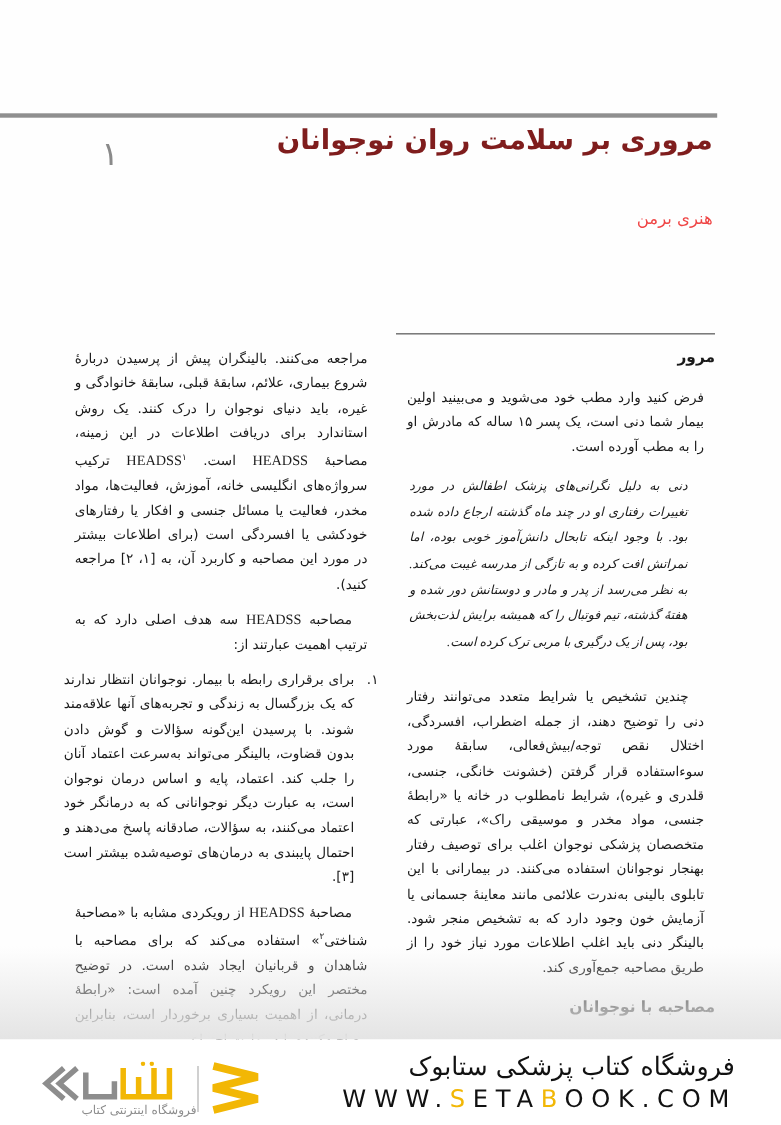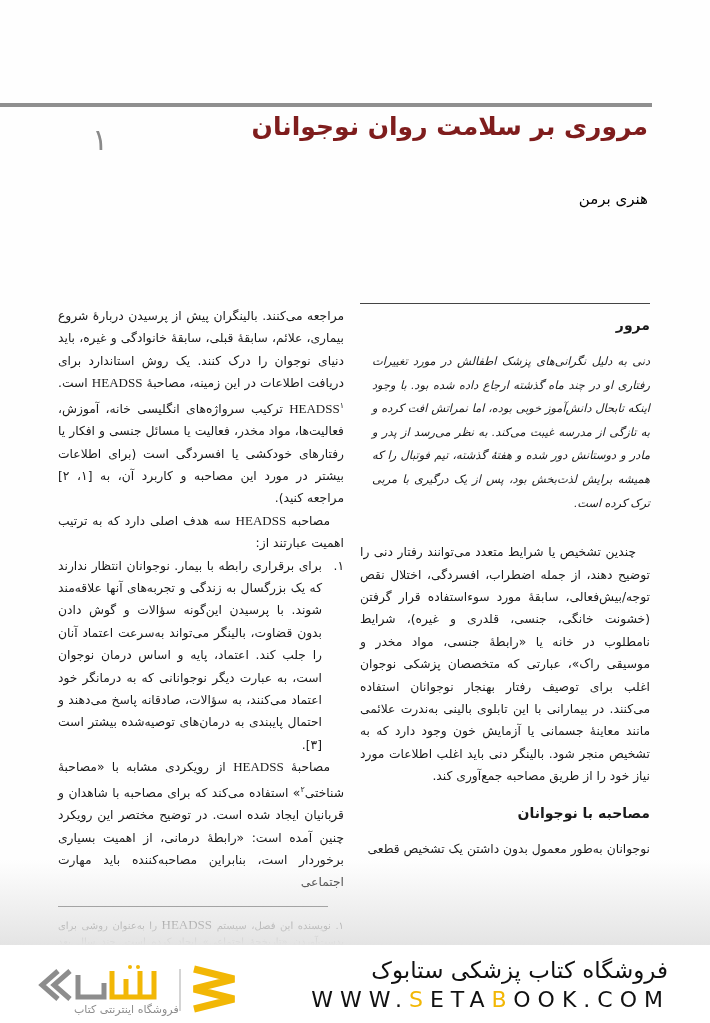--- a/index.html
+++ b/index.html
@@ -20,33 +20,33 @@
   .chapter-number {
     position:absolute; left:92px; top:122px; font-size:30px; color:#8a8a8a;
     font-family:"DejaVu Serif", serif;
   }
   .chapter-title {
     position:absolute; right:62px; top:112px; direction:rtl;
     font-size:25px; font-weight:bold; color:#7f1d1d; white-space:nowrap;
   }
   .author {
     position:absolute; right:62px; top:190px; direction:rtl;
-    font-size:15px; color:#000000; white-space:nowrap;
+    font-size:15px; color:#ef4444; white-space:nowrap;
   }
   .col {
     position:absolute; direction:rtl; text-align:justify;
     font-size:12.3px; line-height:22.4px;
   }
   .col-right { right:60px; top:303px; width:290px; }
   .col-left  { left:58px;  top:305px; width:286px; }
   .section-rule { border-top:1px solid #444; height:0; margin-bottom:10px; }
   .section-heading { font-weight:bold; font-size:14px; margin:0 0 14px 0; line-height:22px; }
-  p { margin:0; }
+  p { margin:10px; }
   .case-box {
-    margin:14px 0 26px 12px; font-family:Liberation Sans, sans-serif; font-style:italic;
+    margin:14px 25px 26px 12px; font-family:Liberation Serif, serif; font-style:italic;
     font-size:11.4px; line-height:23.6px;
   }
   .indent { text-indent:14px; }
   .list-item { padding-right:22px; position:relative; }
   .list-item .num { position:absolute; right:0; top:0; }
   .latin { font-family:"Liberation Serif", serif; font-size:13px; }
   sup { font-size:8px; }
   .footnote-rule { border-top:1px solid #555; width:270px; margin:12px auto 10px 0; }
   .footnotes { font-family:"DejaVu Serif", serif; font-size:10px; line-height:16.5px; }
   .fn-latin { direction:ltr; text-align:left; font-family:"Liberation Serif", serif; font-size:12px; }
@@ -72,20 +72,21 @@
 <body>
 
 <div class="top-rule"></div>
 <div class="chapter-number">۱</div>
 <div class="chapter-title">مروری بر سلامت روان نوجوانان</div>
 <div class="author">هنری برمن</div>
 
 <div class="col col-right">
   <div class="section-rule"></div>
   <h2 class="section-heading">مرور</h2>
+  <p>فرض کنید وارد مطب خود می‌شوید و می‌بینید اولین بیمار شما دنی است، یک پسر ۱۵ ساله که مادرش او را به مطب آورده است.</p>
   <div class="case-box">دنی به دلیل نگرانی‌های پزشک اطفالش در مورد تغییرات رفتاری او در چند ماه گذشته ارجاع داده شده بود. با وجود اینکه تابحال دانش‌آموز خوبی بوده، اما نمراتش افت کرده و به تازگی از مدرسه غیبت می‌کند. به نظر می‌رسد از پدر و مادر و دوستانش دور شده و هفتهٔ گذشته، تیم فوتبال را که همیشه برایش لذت‌بخش بود، پس از یک درگیری با مربی ترک کرده است.</div>
   <p class="indent">چندین تشخیص یا شرایط متعدد می‌توانند رفتار دنی را توضیح دهند، از جمله اضطراب، افسردگی، اختلال نقص توجه/بیش‌فعالی، سابقهٔ مورد سوءاستفاده قرار گرفتن (خشونت خانگی، جنسی، قلدری و غیره)، شرایط نامطلوب در خانه یا «رابطهٔ جنسی، مواد مخدر و موسیقی راک»، عبارتی که متخصصان پزشکی نوجوان اغلب برای توصیف رفتار بهنجار نوجوانان استفاده می‌کنند. در بیمارانی با این تابلوی بالینی به‌ندرت علائمی مانند معاینهٔ جسمانی یا آزمایش خون وجود دارد که به تشخیص منجر شود. بالینگر دنی باید اغلب اطلاعات مورد نیاز خود را از طریق مصاحبه جمع‌آوری کند.</p>
   <h2 class="section-heading subheading-gap">مصاحبه با نوجوانان</h2>
   <p>نوجوانان به‌طور معمول بدون داشتن یک تشخیص قطعی</p>
 </div>
 
 <div class="col col-left">
   <p><span>مراجعه می‌کنند. بالینگران پیش از پرسیدن دربارهٔ شروع بیماری، علائم، سابقهٔ قبلی، سابقهٔ خانوادگی و غیره، باید دنیای نوجوان را درک کنند. یک روش استاندارد برای دریافت اطلاعات در این زمینه، مصاحبهٔ </span><span class="latin">HEADSS</span><span> است. </span><span class="latin">HEADSS</span><sup>۱</sup><span> ترکیب سرواژه‌های انگلیسی خانه، آموزش، فعالیت‌ها، مواد مخدر، فعالیت یا مسائل جنسی و افکار یا رفتارهای خودکشی یا افسردگی است (برای اطلاعات بیشتر در مورد این مصاحبه و کاربرد آن، به [۱، ۲] مراجعه کنید).</span></p>
   <p class="indent"><span>مصاحبه </span><span class="latin">HEADSS</span><span> سه هدف اصلی دارد که به ترتیب اهمیت عبارتند از:</span></p>
   <div class="list-item">

